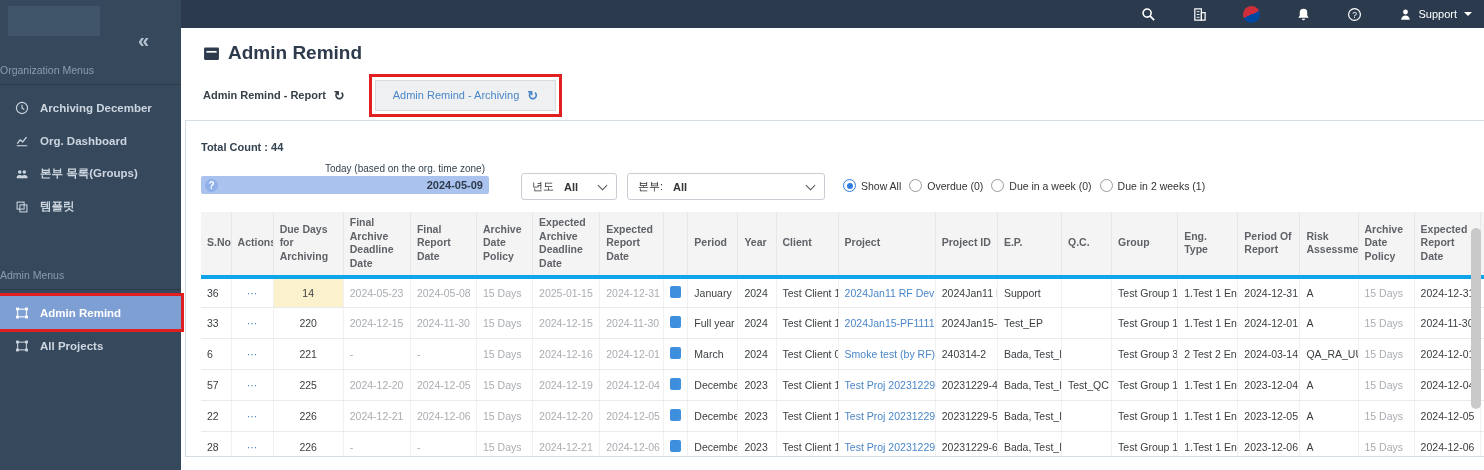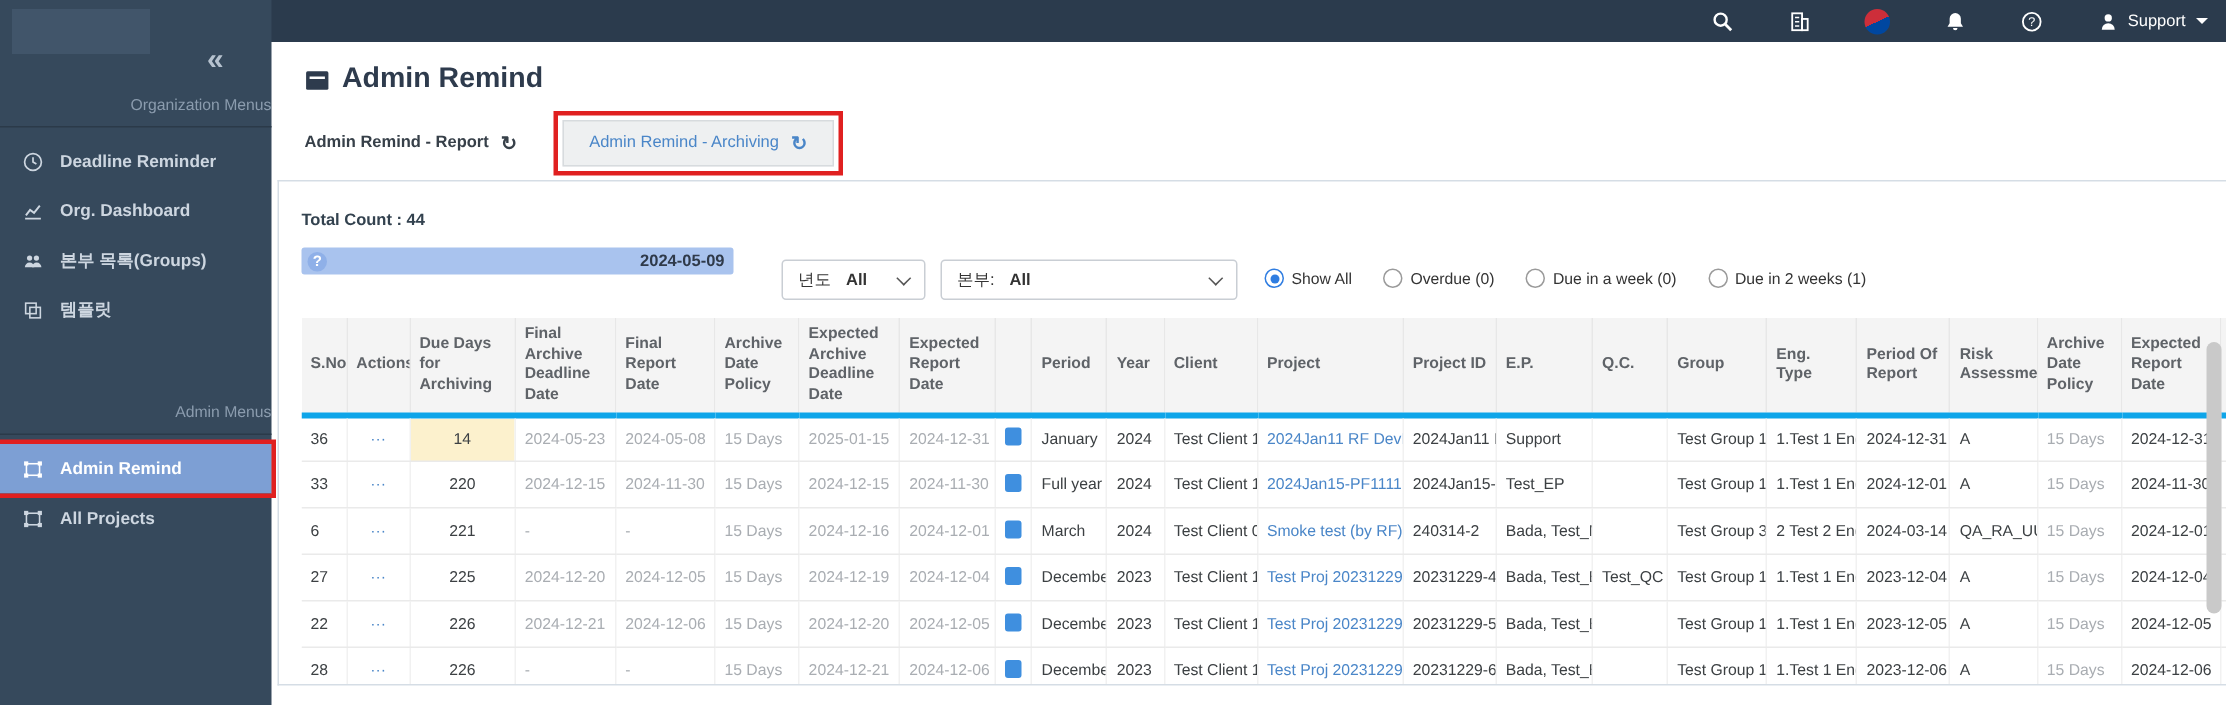--- a/index.html
+++ b/index.html
@@ -10,21 +10,21 @@
             display:flex; align-items:center; justify-content:flex-end; padding-right:12px; gap:36px; }
   .topbar .tb-ic { color:#fff; display:flex; align-items:center; cursor:pointer; }
   .flag-kr { width:17px; height:17px; border-radius:50%; background:linear-gradient(155deg,#cd2e3a 50%,#0047a0 50%); }
   .tb-user { display:flex; align-items:center; gap:5px; color:#fff; font-size:11px; }
   .caret { width:0; height:0; border-left:4px solid transparent; border-right:4px solid transparent; border-top:4px solid #fff; margin-left:2px; }
 
   
   .sidebar { position:absolute; left:0; top:0; width:181px; height:470px; background:#36495c; z-index:6; }
   .logo-ph { position:absolute; left:8px; top:6px; width:92px; height:30px; background:#41556a; }
   .collapse { position:absolute; left:138px; top:30px; color:#b6c2cf; font-size:20px; font-weight:bold; cursor:pointer; line-height:1; }
-  .sb-label { text-align:right; color:#8b9cae; font-size:10.5px; padding:6px 0 8px 0; }
+  .sb-label { text-align:left; color:#8b9cae; font-size:10.5px; padding:6px 0 8px 0; }
   .sb-div { border-bottom:1px solid #2b3a49; }
   .sb-item { display:flex; align-items:center; gap:11px; padding:0 0 0 15px; height:33px; color:#cdd6e0;
              font-size:11.5px; font-weight:bold; cursor:pointer; }
   .sb-item svg { flex:0 0 auto; }
   .sb-item.sel { background:#7d9fd4; color:#fff; outline:3px solid #e02020; outline-offset:0; }
   .sb-gap { height:40px; }
 
   
   .main { position:absolute; left:181px; top:28px; width:1303px; height:442px; background:#fff; }
   .pg-title { display:flex; align-items:center; gap:8px; padding:14px 0 0 22px; color:#2e3b4d; font-size:19px; font-weight:bold; }
@@ -48,21 +48,21 @@
   .today-q { width:13px; height:13px; border-radius:50%; background:#8fb0e8; color:#fff; font-size:10px; font-weight:bold;
              display:flex; align-items:center; justify-content:center; cursor:pointer; }
   .today-val { font-size:11px; font-weight:bold; color:#2f3a4a; }
   .select { border:1px solid #c9ced4; border-radius:3px; height:27px; display:flex; align-items:center; gap:10px;
             font-size:11px; color:#333; padding:0 10px; margin-top:10px; cursor:pointer; background:#fff; }
   .sel-year { margin-left:32px; width:96px; }
   .sel-dept { margin-left:10px; width:198px; }
   .select .val { font-weight:bold; }
   .chev { width:7px; height:7px; border-right:1.6px solid #555; border-bottom:1.6px solid #555; transform:rotate(45deg);
           margin-left:auto; margin-top:-3px; }
-  .radios { display:flex; gap:21px; margin:16px 0 0 18px;justify-content:center; }
+  .radios { display:flex; gap:8px; margin:16px 0 0 18px;justify-content:center; }
   .radio { display:flex; align-items:center; gap:5px; font-size:10.5px; color:#333; cursor:pointer; }
   .rdot { width:13px; height:13px; border-radius:50%; border:1px solid #9a9a9a; background:#fff; position:relative; }
   .radio.on .rdot { border-color:#2f7de1; }
   .radio.on .rdot::after { content:""; position:absolute; left:2.5px; top:2.5px; width:6px; height:6px; border-radius:50%; background:#2f7de1; }
 
   .tbl-wrap { margin-top:12px; width:100%; overflow:hidden; }
   table { border-collapse:collapse; table-layout:fixed; width:1336px; font-size:10.5px; }
   th { background:#f4f4f4; color:#5f6368; font-weight:bold; text-align:left; padding:4px 6px; height:44px;
        vertical-align:middle; line-height:1.3; border-right:1px solid #e7e7e7; overflow:hidden; }
   thead tr { border-bottom:3px solid #fff; }
@@ -130,21 +130,21 @@
       <div class="sb-label">Organization Menus</div>
       <div class="sb-div"></div>
       <div style="padding-top: 6px;">
         <div class="sb-item">
           <span style="display:flex">
             <svg viewBox="0 0 16 16" width="14" height="14" style="display:block">
               <circle cx="8" cy="8" r="6.4" fill="none" stroke="currentColor" stroke-width="1.3"></circle>
               <path d="M8 4.4V8l2.6 1.6" fill="none" stroke="currentColor" stroke-width="1.3"></path>
             </svg>
           </span>
-          <span>Deadline Reminder</span>
+          <span>Archiving December</span>
         </div>
         <div class="sb-item">
           <span style="display:flex">
             <svg viewBox="0 0 16 16" width="14" height="14" style="display:block">
               <path d="M2 13.4h12" stroke="currentColor" stroke-width="1.2"></path>
               <path d="M2.6 11l3.2-4.2 3 2.2 4.4-5.4" fill="none" stroke="currentColor" stroke-width="1.5"></path>
             </svg>
           </span>
           <span>Org. Dashboard</span>
         </div>
@@ -221,20 +221,21 @@
         <span>Admin Remind - Archiving</span>
         <span class="refresh">↻</span>
       </div>
     </div>
 
   <div class="panel">
     <div class="total-count">Total Count : 44</div>
 
     <div class="filters">
       <div class="today-block">
+        <div class="today-lbl">Today (based on the org. time zone)</div>
         <div class="today-pill">
           <span class="today-q">?</span>
           <span class="today-val">2024-05-09</span>
         </div>
       </div>
       <div class="select sel-year">
         <span>년도</span>
         <span class="val">All</span>
         <span class="chev"></span>
       </div>
@@ -387,21 +388,21 @@
               <td class=""></td>
               <td class="">Test Group 3</td>
               <td class="">2 Test 2 Eng</td>
               <td class="">2024-03-14</td>
               <td class="">QA_RA_UUI</td>
               <td class="muted">15 Days</td>
               <td class="">2024-12-01</td>
               <td class="">202</td>
             </tr>
             <tr>
-              <td class="">27</td>
+              <td class="">57</td>
               <td class="center"><span class="lnk">···</span></td>
               <td class="center">225</td>
               <td class="muted">2024-12-20</td>
               <td class="muted">2024-12-05</td>
               <td class="muted">15 Days</td>
               <td class="muted">2024-12-19</td>
               <td class="muted">2024-12-04</td>
               <td class="center"><span class="flag-ic"></span></td>
               <td class="">December</td>
               <td class="">2023</td>

